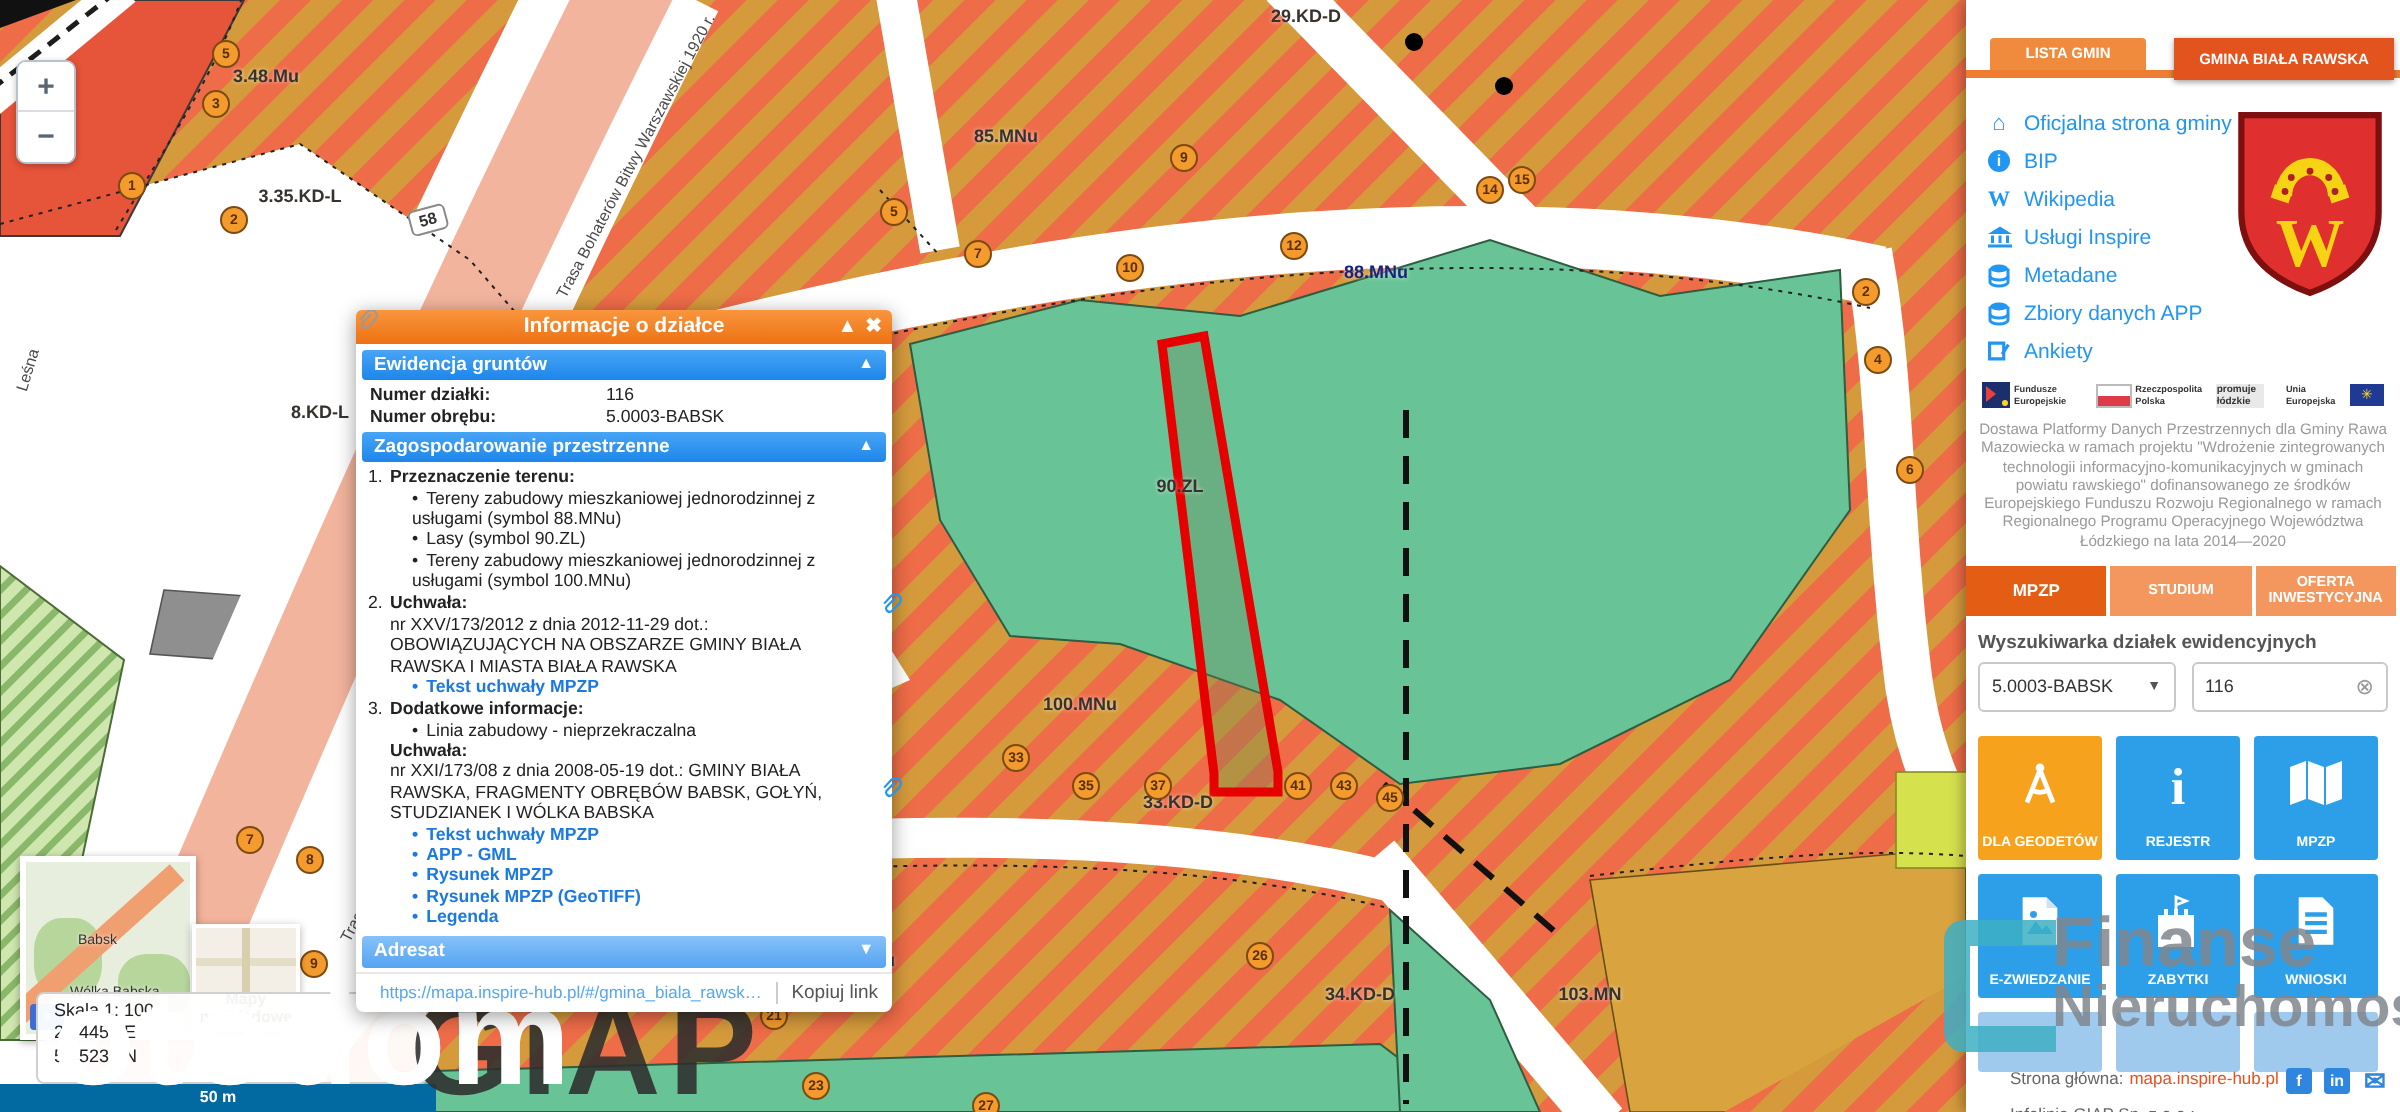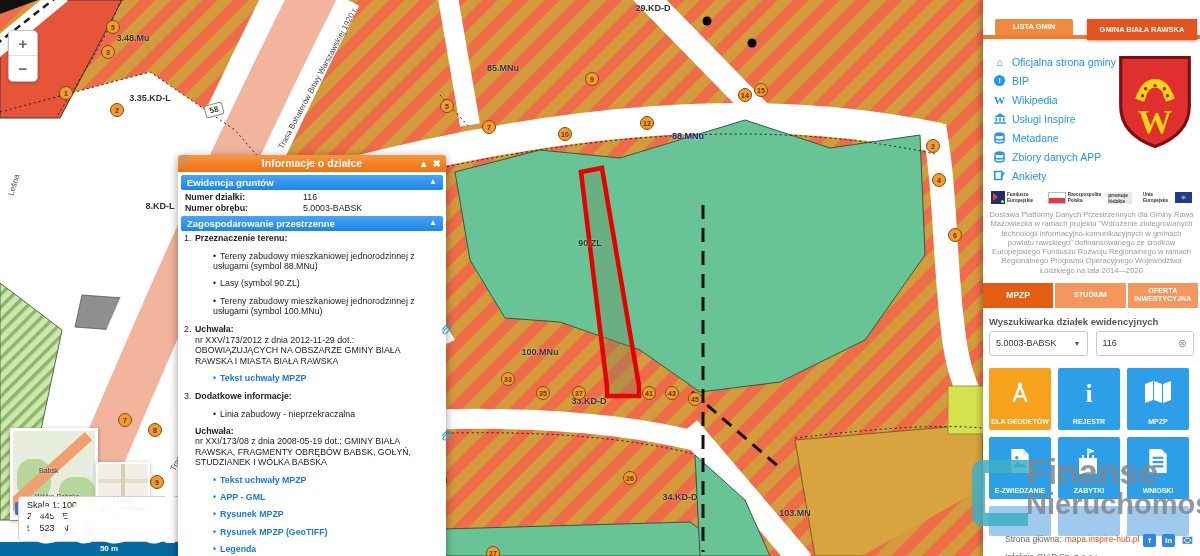--- a/index.html
+++ b/index.html
@@ -63,21 +63,21 @@
   .secbar .chev{position:absolute;right:6px;top:2px;font-size:8px;}
   .secbar.light{background:linear-gradient(#85c1f8,#55a4f2);}
   .kv{display:flex;padding:0 7px;}
   .kv b{width:118px;flex:none;}
   .plist{margin:2px 2px 2px 6px;padding:0 4px 2px 0;}
   .pitem{display:flex;margin-top:1px;position:relative;}
   .pitem .num{width:11px;flex:none;}
   .pitem .clip{position:absolute;right:0;top:1px;}
   .bullets{margin:0;padding-left:11px;list-style:none;}
   .bullets li:before{content:"•";margin-right:4px;}
-  .bullets li{margin:7px;}
+  .bullets li{margin:0;}
   .bullets li.lnk,.lnk{color:#1b79e0;font-weight:bold;cursor:pointer;}
   .popup-foot{display:flex;align-items:center;gap:5px;padding:4px 7px;border-top:1px solid #e8e8e8;}
   .popup-foot .url{flex:1;color:#54a7f2;font-size:8.5px;white-space:nowrap;overflow:hidden;text-overflow:ellipsis;}
   .copybtn{color:#555;font-size:9.5px;padding-left:7px;border-left:1px solid #ccc;cursor:pointer;white-space:nowrap;}
   
   #sidebar{position:absolute;left:983px;top:0;width:217px;height:556px;background:#fff;
            box-shadow:-2px 0 6px rgba(0,0,0,.3);overflow:hidden;}
   .toptabs{position:relative;height:30px;margin-top:16px;}
   .toptabs .bar{position:absolute;left:0;top:19px;width:100%;height:4px;background:#ee7d32;}
   .tab-lista{position:absolute;left:12px;top:3px;width:78px;height:16px;background:#f08a3d;color:#fff;
@@ -198,21 +198,21 @@
         <div class="zlabel" style="left: 150px; top: 98px;">3.35.KD-L</div>
         <div class="zlabel" style="left: 160px; top: 206px;">8.KD-L</div>
         <div class="zlabel" style="left: 653px; top: 8px;">29.KD-D</div>
         <div class="zlabel" style="left: 503px; top: 68px;">85.MNu</div>
         <div class="zlabel navy" style="left: 688px; top: 136px;">88.MNu</div>
         <div class="zlabel" style="left: 590px; top: 243px;">90.ZL</div>
         <div class="zlabel" style="left: 540px; top: 352px;">100.MNu</div>
         <div class="zlabel" style="left: 589px; top: 401px;">33.KD-D</div>
         <div class="zlabel" style="left: 429px; top: 480px;">102.MNu</div>
         <div class="zlabel" style="left: 680px; top: 497px;">34.KD-D</div>
-        <div class="zlabel" style="left: 795px; top: 497px; margin-top: 16px;">103.MN</div>
+        <div class="zlabel" style="left: 795px; top: 497px;">103.MN</div>
       </div>
     <div id="street-labels">
         <div class="street" style="left: 318px; top: 78px; transform: translate(-50%, -50%) rotate(-62deg);">Trasa Bohaterów Bitwy Warszawskiej 1920 r.</div>
         <div class="street" style="left: 210px; top: 400px; transform: translate(-50%, -50%) rotate(-62deg);">Trasa Bohaterów Bitwy Warszawskiej 1920 r.</div>
         <div class="street" style="left: 14px; top: 185px; transform: translate(-50%, -50%) rotate(-73deg);">Leśna</div>
       </div>
     <div id="markers">
         <div class="marker" style="left: 113px; top: 27px;">5</div>
         <div class="marker" style="left: 108px; top: 52px;">3</div>
         <div class="marker" style="left: 66px; top: 93px;">1</div>

